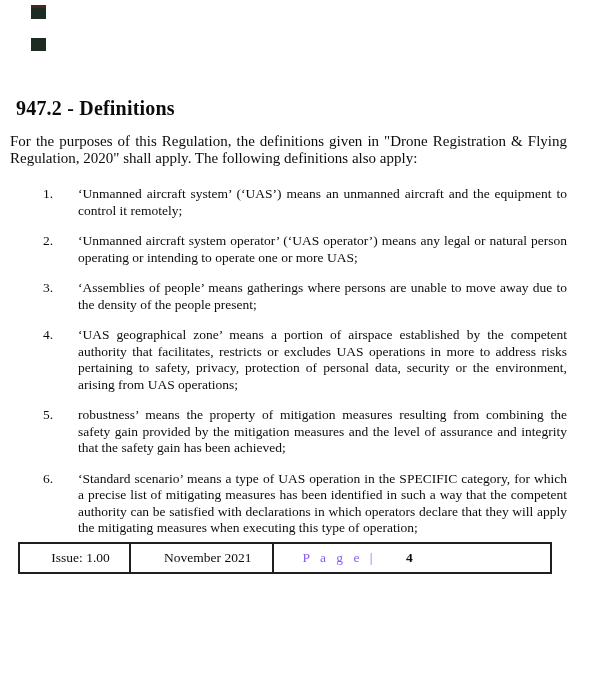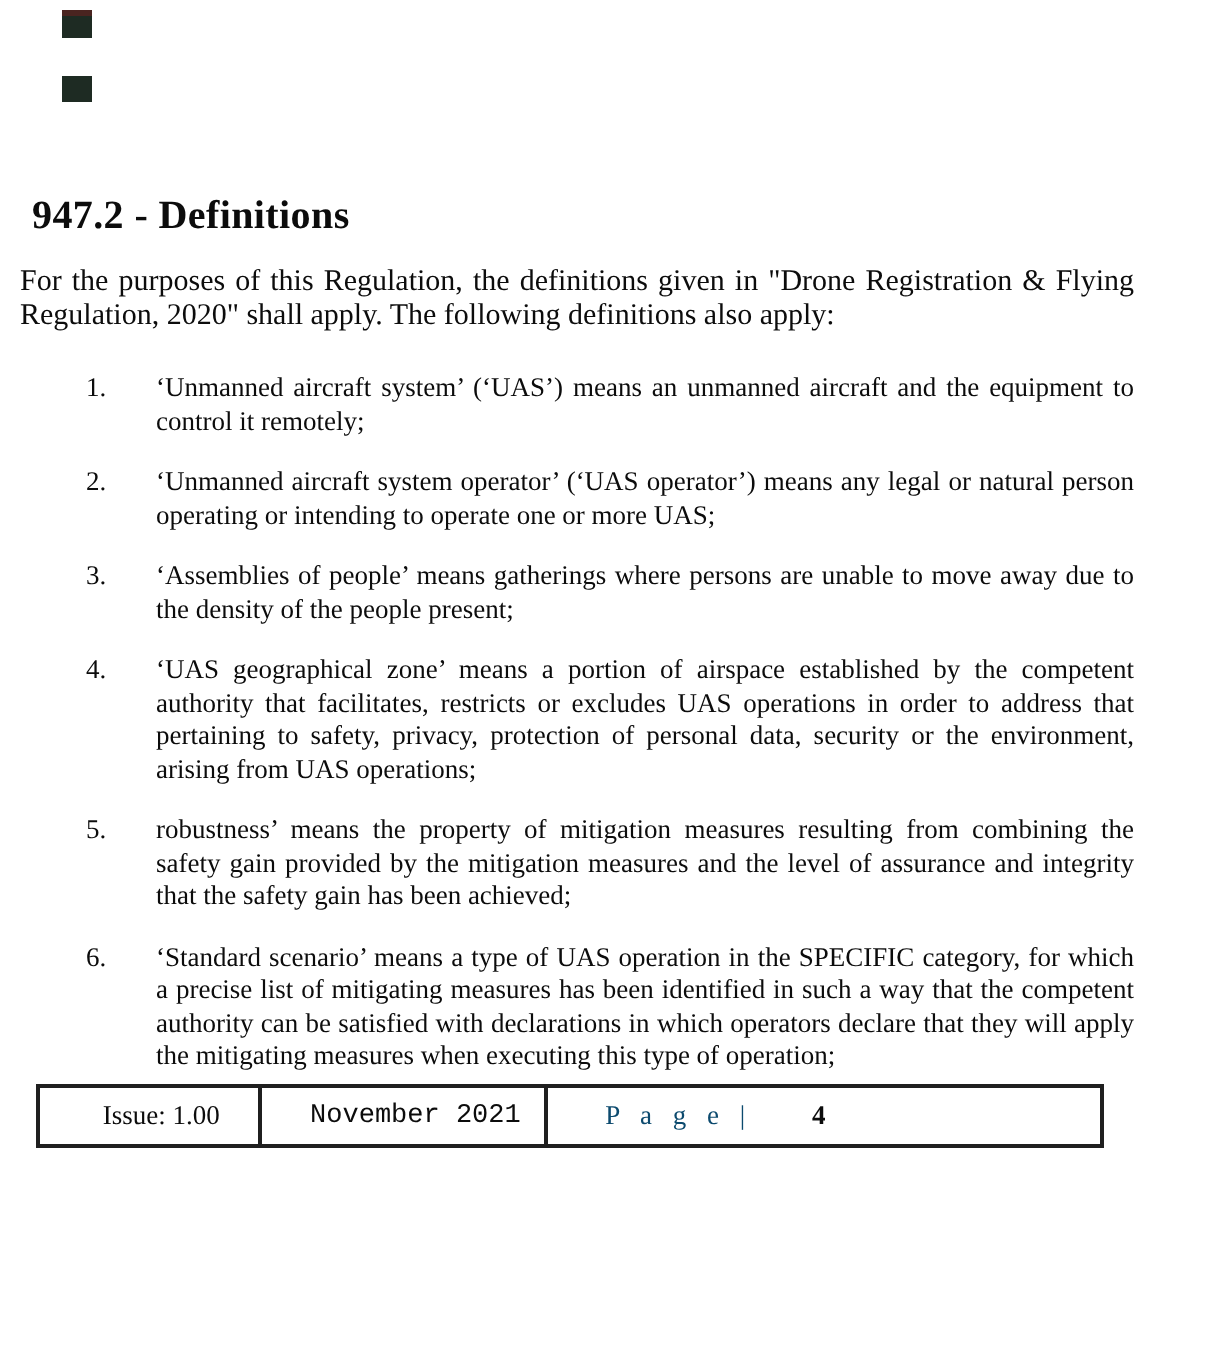--- a/index.html
+++ b/index.html
@@ -83,25 +83,25 @@
     display: flex;
     align-items: center;
     justify-content: center;
     font-size: 13.5px;
     white-space: nowrap;
     padding-left: 12px;
   }
   .footer-cell:first-child { border-left: none; }
   .fc1 { width: 20.6%; }
   .fc2 { width: 22.8%; }
-  .fc3 { width: 27.0%; font-family: Liberation Mono, monospace; }
+  .fc3 { width: 27.0%; }
   .fc4 { width: 29.6%; }
 
   .page-word {
-    color: #0c4a6e;
+    color: #8b5cf6;
     letter-spacing: 3.5px;
     margin-right: 30px;
   }
   .page-number {
     font-weight: bold;
   }
 </style>
 </head>
 <body>
 
@@ -120,21 +120,21 @@
   <div class="definition-item">
     <span class="definition-num">2.</span>
     <span class="definition-text">‘Unmanned aircraft system operator’ (‘UAS operator’) means any legal or natural person operating or intending to operate one or more UAS;</span>
   </div>
   <div class="definition-item">
     <span class="definition-num">3.</span>
     <span class="definition-text">‘Assemblies of people’ means gatherings where persons are unable to move away due to the density of the people present;</span>
   </div>
   <div class="definition-item">
     <span class="definition-num">4.</span>
-    <span class="definition-text">‘UAS geographical zone’ means a portion of airspace established by the competent authority that facilitates, restricts or excludes UAS operations in order to address that pertaining to safety, privacy, protection of personal data, security or the environment, arising from UAS operations;</span>
+    <span class="definition-text">‘UAS geographical zone’ means a portion of airspace established by the competent authority that facilitates, restricts or excludes UAS operations in more to address risks pertaining to safety, privacy, protection of personal data, security or the environment, arising from UAS operations;</span>
   </div>
   <div class="definition-item">
     <span class="definition-num">5.</span>
     <span class="definition-text">robustness’ means the property of mitigation measures resulting from combining the safety gain provided by the mitigation measures and the level of assurance and integrity that the safety gain has been achieved;</span>
   </div>
   <div class="definition-item">
     <span class="definition-num">6.</span>
     <span class="definition-text">‘Standard scenario’ means a type of UAS operation in the SPECIFIC category, for which a precise list of mitigating measures has been identified in such a way that the competent authority can be satisfied with declarations in which operators declare that they will apply the mitigating measures when executing this type of operation;</span>
   </div>
 </div>

